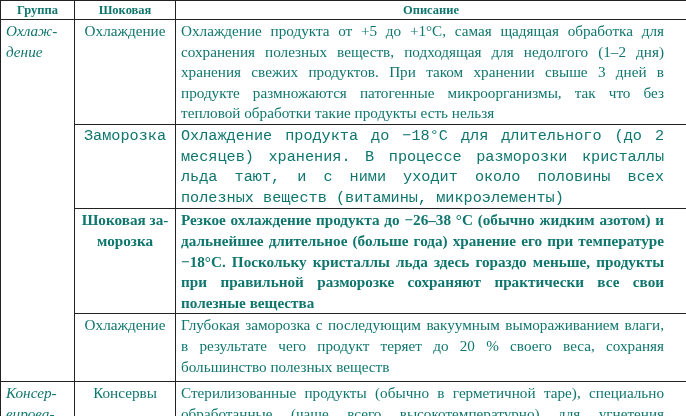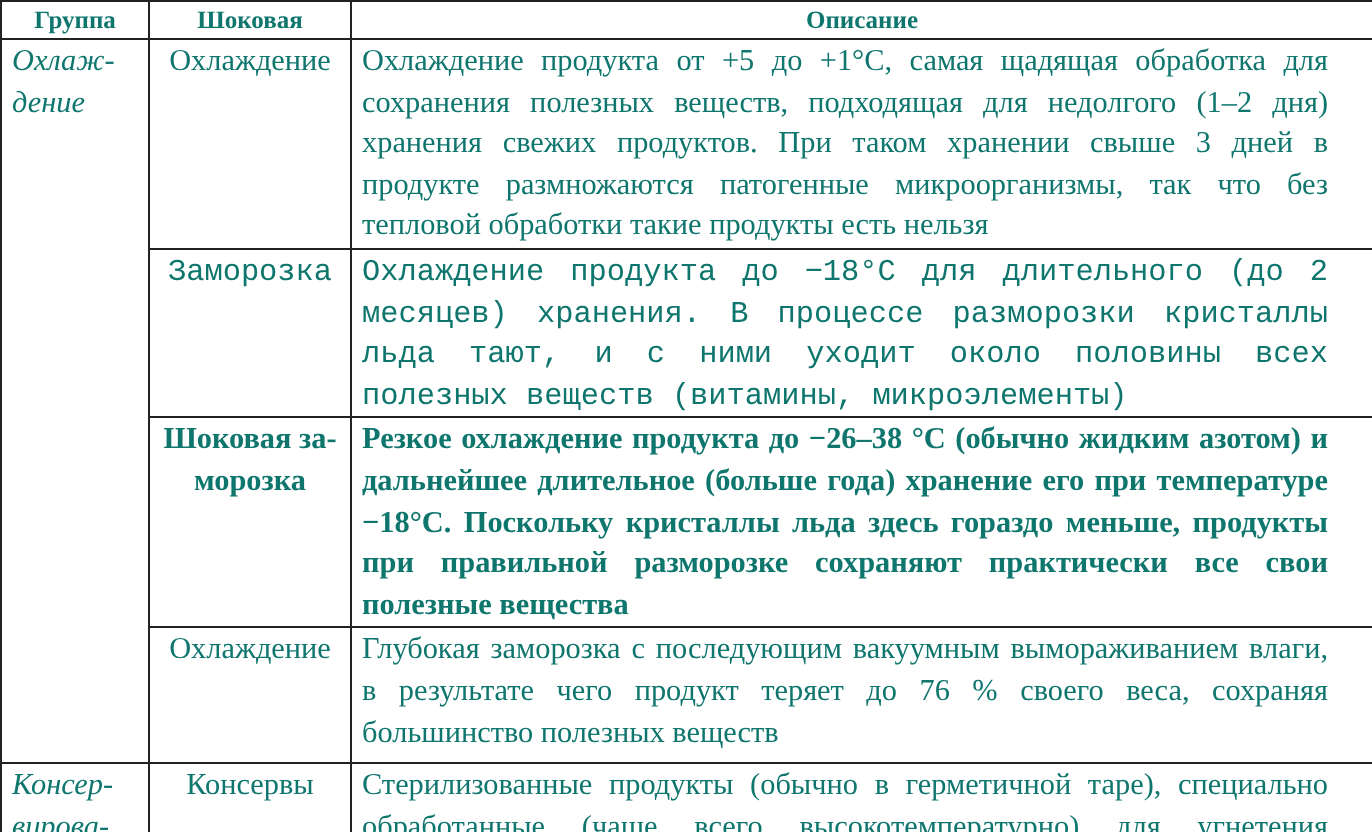--- a/index.html
+++ b/index.html
@@ -77,21 +77,21 @@
         <td class="prod">Заморозка</td>
         <td class="desc">Охлаждение продукта до −18°C для длительного (до 2 месяцев) хранения. В процессе разморозки кристаллы льда тают, и с ними уходит около половины всех полезных веществ (витамины, микроэлементы)</td>
       </tr>
       <tr class="r3">
         <td class="prod">Шоковая за-
 морозка</td>
         <td class="desc">Резкое охлаждение продукта до −26–38 °C (обычно жидким азотом) и дальнейшее длительное (больше года) хранение его при температуре −18°C. Поскольку кристаллы льда здесь гораздо меньше, продукты при правильной разморозке сохраняют практически все свои полезные вещества</td>
       </tr>
       <tr class="r4">
         <td class="prod">Охлаждение</td>
-        <td class="desc">Глубокая заморозка с последующим вакуумным вымораживанием влаги, в результате чего продукт теряет до 76 % своего веса, сохраняя большинство полезных веществ</td>
+        <td class="desc">Глубокая заморозка с последующим вакуумным вымораживанием влаги, в результате чего продукт теряет до 20 % своего веса, сохраняя большинство полезных веществ</td>
       </tr>
       <tr class="r5">
         <td class="grp">Консер-
 вирова-
 ние</td>
         <td class="prod">Консервы</td>
         <td class="desc">Стерилизованные продукты (обычно в герметичной таре), специально обработанные (чаще всего высокотемпературно) для угнетения жизнедеятельности портящих продукты микроорганизмов</td>
       </tr>
     </tbody>
   </table>

